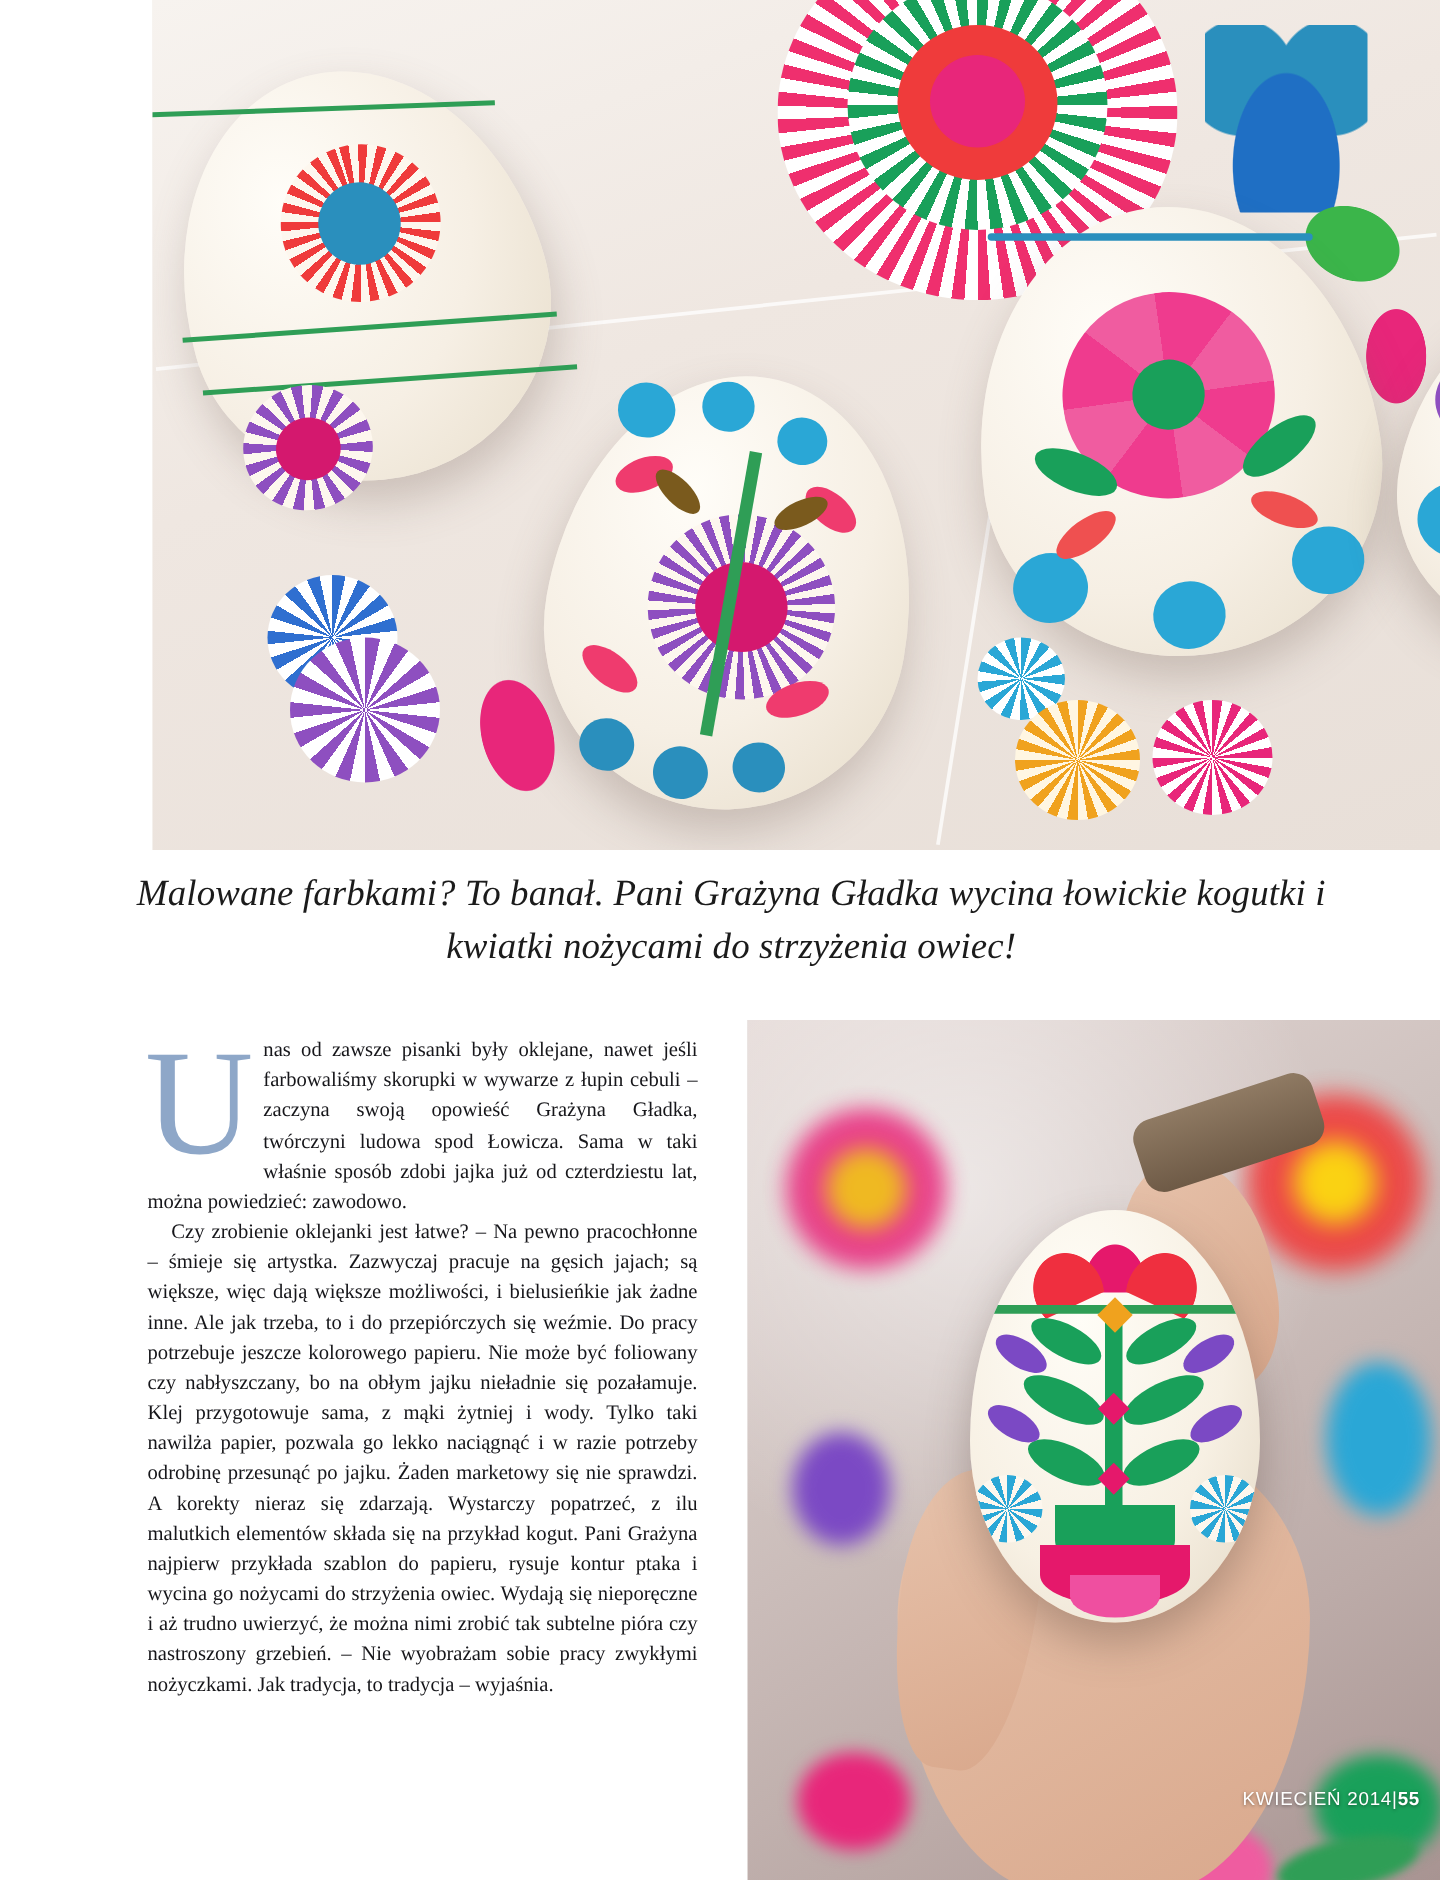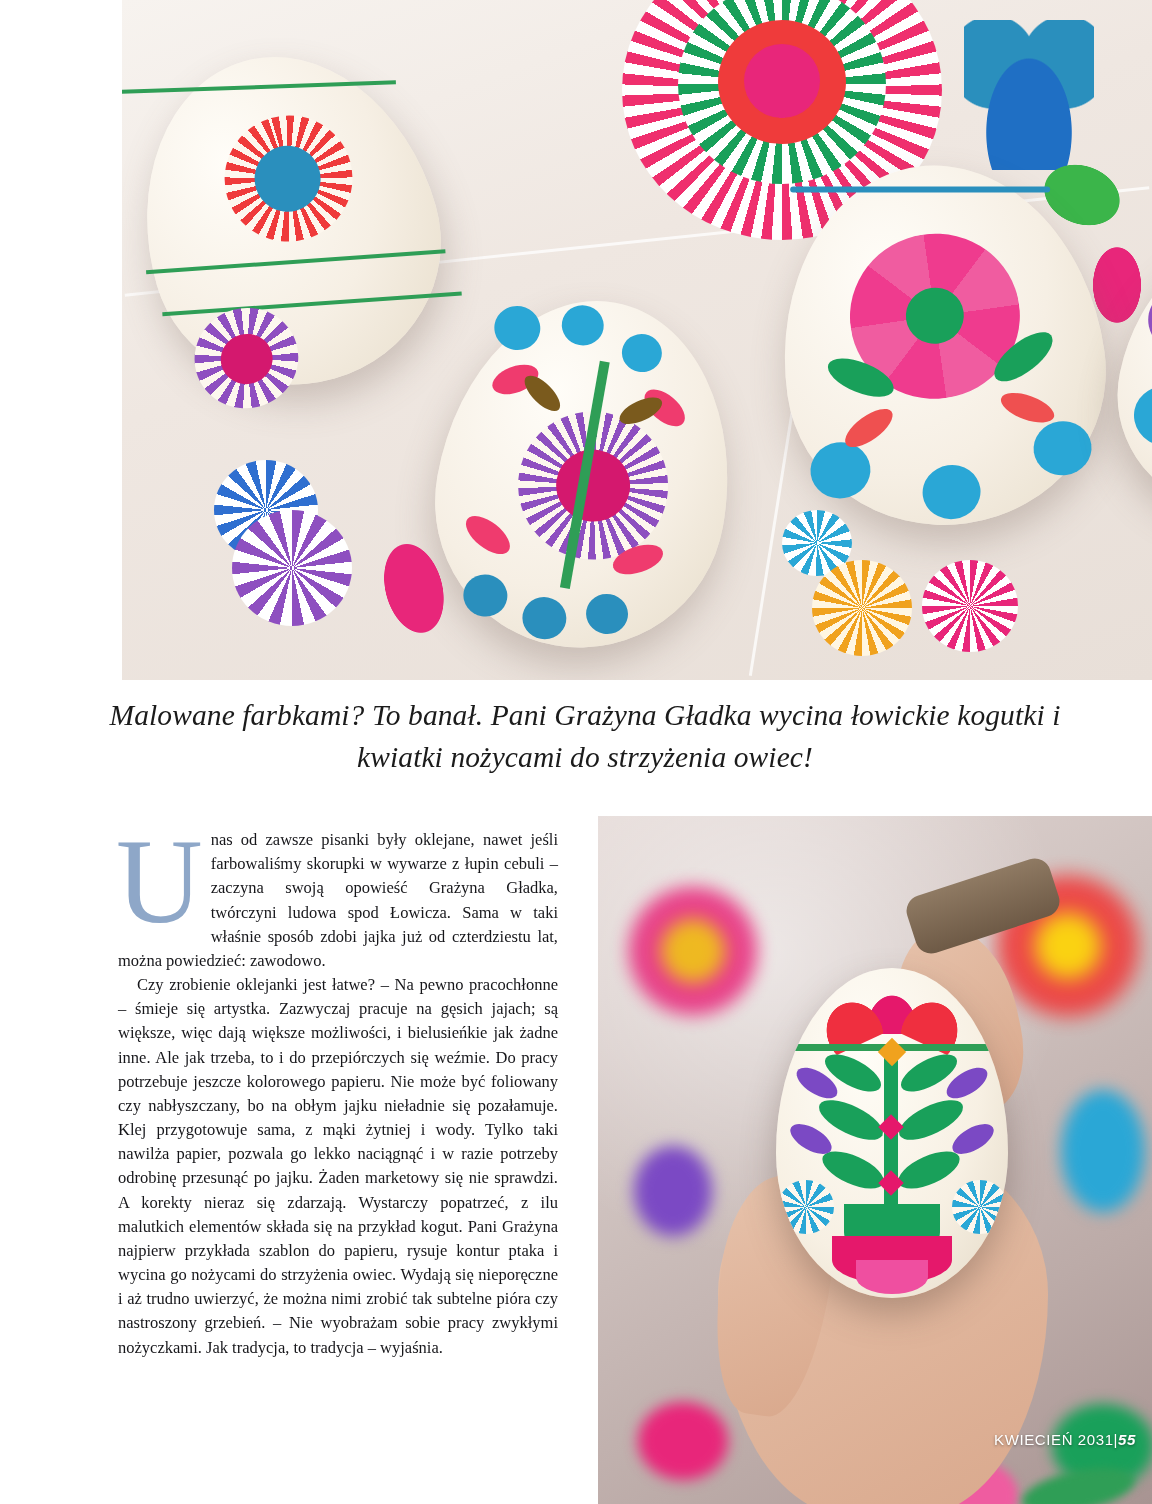--- a/index.html
+++ b/index.html
@@ -116,21 +116,21 @@
   }
   .pagenum {
     position:absolute;
     right:16px; bottom:56px;
     color:#ffffff;
     font-family:"Liberation Sans", sans-serif;
     font-size:15px;
     letter-spacing:.6px;
     text-shadow:0 1px 3px rgba(0,0,0,.45);
   }
-  .pagenum .big { font-weight:bold;font-style:italic; }
+  .pagenum .big { font-weight:bold; }
 </style>
 </head>
 <body>
 
 <div class="top-photo">
   <div class="tp-bg"></div>
 
   <div class="seam" style="left:0;top:240px;width:1030px;height:3px;transform:rotate(-6deg);"></div>
   <div class="seam" style="left:680px;top:0;width:3px;height:680px;transform:rotate(9deg);"></div>
 
@@ -272,15 +272,15 @@
 
     <div style="position:absolute;left:2px;top:212px;width:56px;height:54px;border-radius:50%;background:
       conic-gradient(#2aa7d6 0 15deg,#fdf7ee 15deg 30deg,#2aa7d6 30deg 45deg,#fdf7ee 45deg 60deg,#2aa7d6 60deg 75deg,#fdf7ee 75deg 90deg,#2aa7d6 90deg 105deg,#fdf7ee 105deg 120deg,#2aa7d6 120deg 135deg,#fdf7ee 135deg 150deg,#2aa7d6 150deg 165deg,#fdf7ee 165deg 180deg,#2aa7d6 180deg 195deg,#fdf7ee 195deg 210deg,#2aa7d6 210deg 225deg,#fdf7ee 225deg 240deg,#2aa7d6 240deg 255deg,#fdf7ee 255deg 270deg,#2aa7d6 270deg 285deg,#fdf7ee 285deg 300deg,#2aa7d6 300deg 315deg,#fdf7ee 315deg 330deg,#2aa7d6 330deg 345deg,#fdf7ee 345deg 360deg);"></div>
     <div style="position:absolute;left:176px;top:212px;width:56px;height:54px;border-radius:50%;background:
       conic-gradient(#2aa7d6 0 15deg,#fdf7ee 15deg 30deg,#2aa7d6 30deg 45deg,#fdf7ee 45deg 60deg,#2aa7d6 60deg 75deg,#fdf7ee 75deg 90deg,#2aa7d6 90deg 105deg,#fdf7ee 105deg 120deg,#2aa7d6 120deg 135deg,#fdf7ee 135deg 150deg,#2aa7d6 150deg 165deg,#fdf7ee 165deg 180deg,#2aa7d6 180deg 195deg,#fdf7ee 195deg 210deg,#2aa7d6 210deg 225deg,#fdf7ee 225deg 240deg,#2aa7d6 240deg 255deg,#fdf7ee 255deg 270deg,#2aa7d6 270deg 285deg,#fdf7ee 285deg 300deg,#2aa7d6 300deg 315deg,#fdf7ee 315deg 330deg,#2aa7d6 330deg 345deg,#fdf7ee 345deg 360deg);"></div>
   </div>
 
   <div style="position:absolute;left:380px;top:640px;width:200px;height:70px;background:radial-gradient(ellipse at 50% 50%,#2f9e56 0 40%,rgba(0,0,0,0) 41%);filter:blur(4px);transform:rotate(-12deg);"></div>
 
   <div class="pagenum">
-    <span>KWIECIEŃ 2031</span><span>|</span><span class="big">55</span>
+    <span>KWIECIEŃ 2014</span><span>|</span><span class="big">55</span>
   </div>
 </div>
 
 </body></html>

